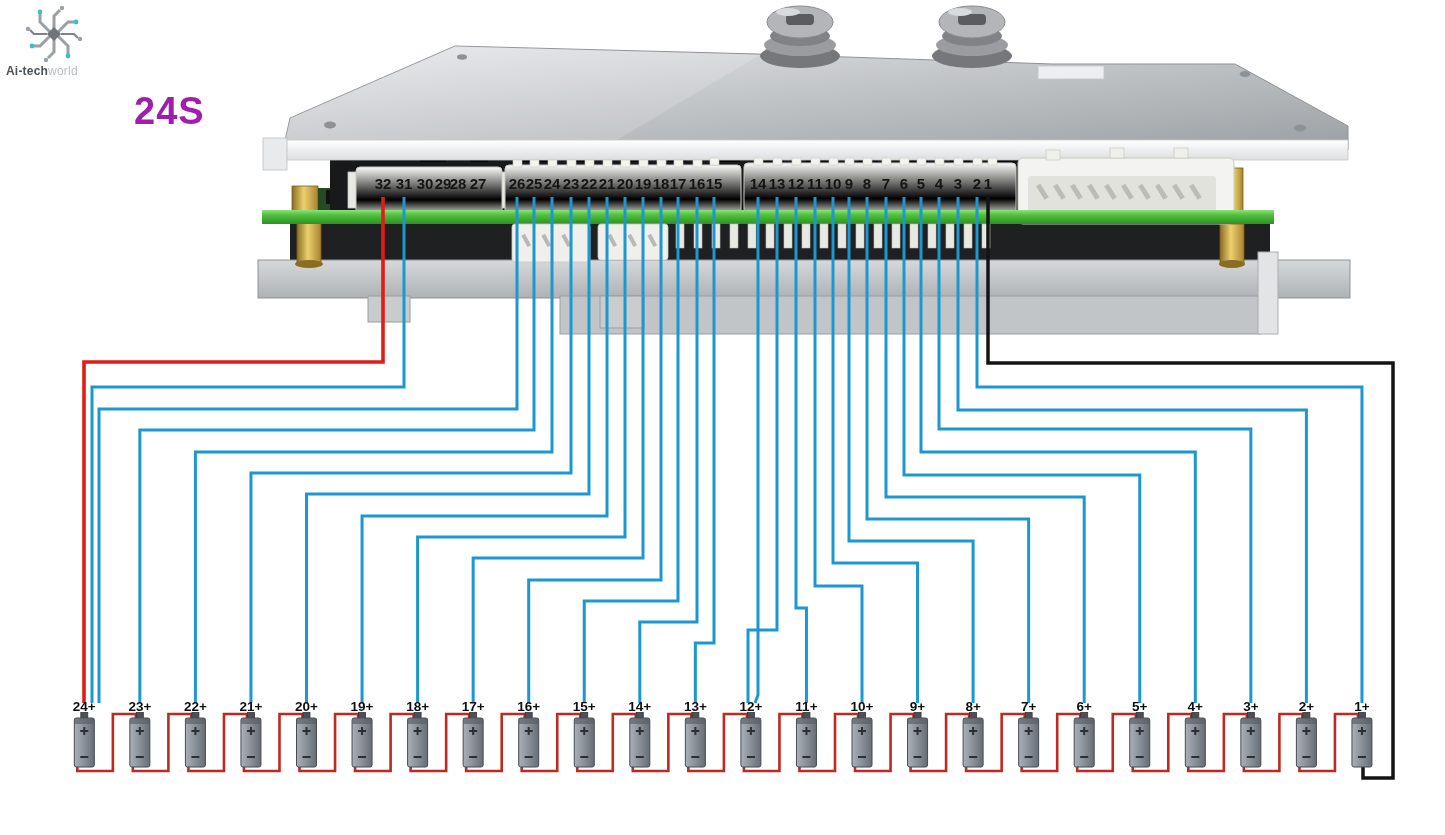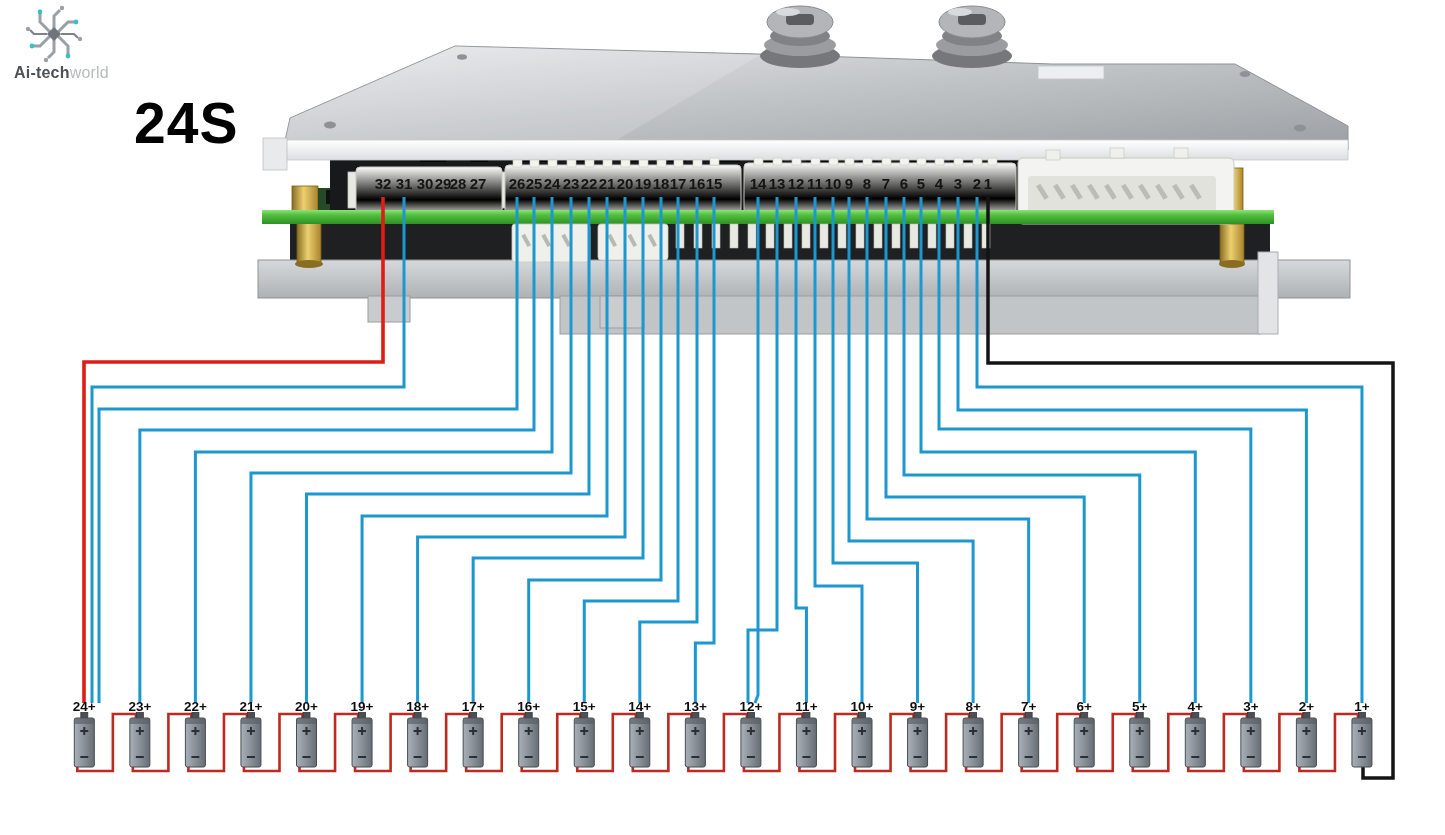--- a/index.html
+++ b/index.html
@@ -1,23 +1,23 @@
 <!DOCTYPE html>
 <html><head>
 <meta charset="utf-8">
 <style>
   html,body{margin:0;padding:0;background:#ffffff;}
   #stage{position:relative;width:1445px;height:835px;background:#ffffff;overflow:hidden;
          font-family:"Liberation Sans", sans-serif;}
   #scene{position:absolute;left:0;top:0;}
-  #brand{position:absolute;left:14px;top:64px;font-size:16px;letter-spacing:.2px;}
+  #brand{position:absolute;left:6px;top:64px;font-size:12px;letter-spacing:.2px;}
   #brand .b{font-weight:bold;color:#4d5256;}
   #brand .l{color:#b8bcbe;}
-  #packLabel{position:absolute;left:134px;top:90px;font-size:57px;font-weight:600;
-             color:#000000;letter-spacing:1px;}
+  #packLabel{position:absolute;left:134px;top:90px;font-size:38px;font-weight:600;
+             color:#a21caf;letter-spacing:1px;}
   text{font-family:"Liberation Sans", sans-serif;}
   .pinnum{font-size:15px;font-weight:bold;fill:#141414;}
   .batlabel{font-size:13.5px;font-weight:bold;fill:#0e0e0e;}
 </style>
 </head>
 <body>
 
 <div id="stage">
 
   <svg id="scene" width="1445" height="835" viewBox="0 0 1445 835">

